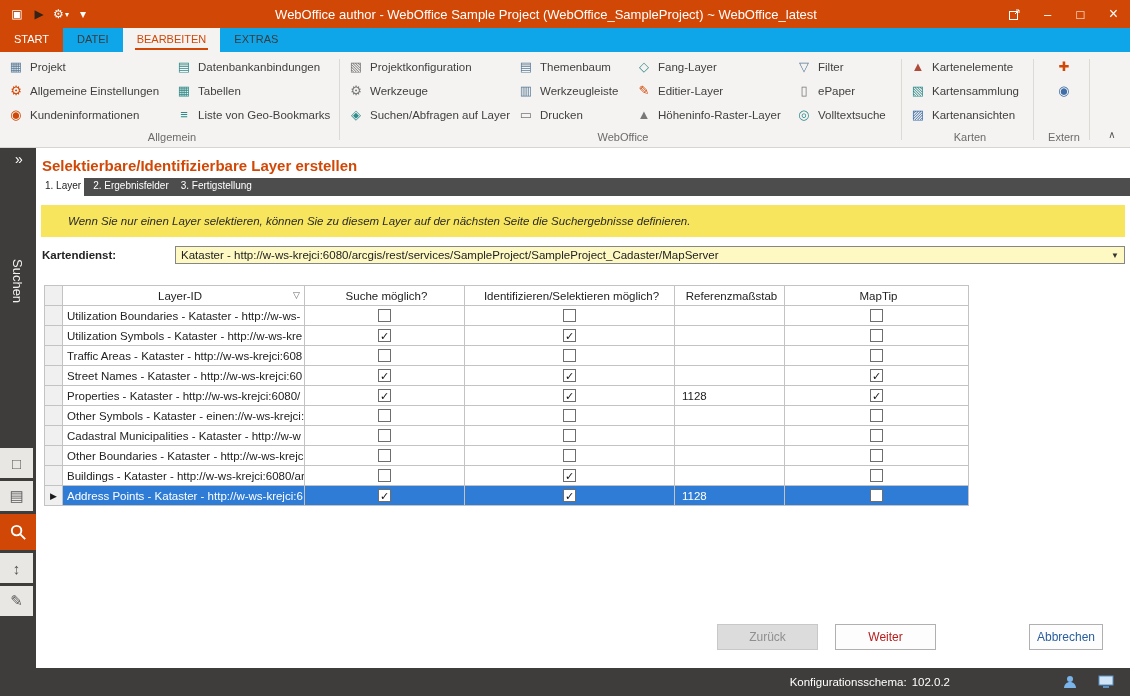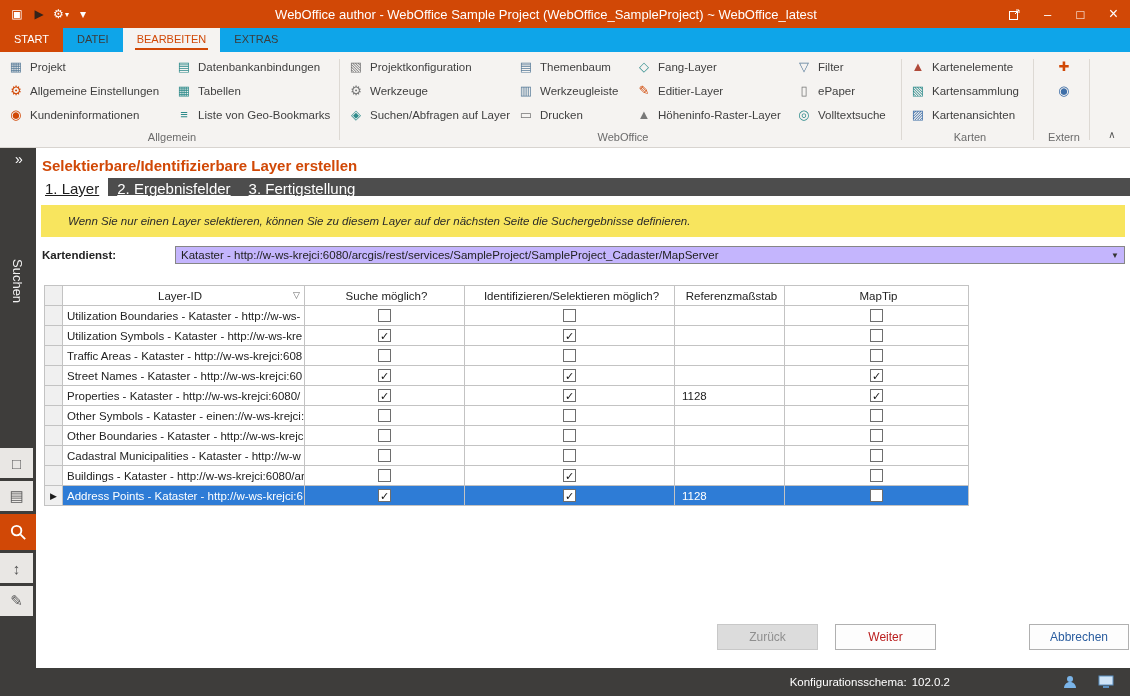--- a/index.html
+++ b/index.html
@@ -55,47 +55,47 @@
   .sb-expand { text-align:center; padding-top:3px; font-size:14px; color:#fff; letter-spacing:-2px; cursor:default; }
   .sb-title { writing-mode:vertical-lr; width:16px; margin:92px auto 0; font-size:13px; color:#f2f2f2; }
   .sb-tools { position:absolute; left:0; top:300px; display:flex; flex-direction:column; gap:3px; align-items:flex-start; }
   .tile { width:33px; height:30px; background:#e9e7e4; color:#5a5a5a; display:flex; align-items:center; justify-content:center; font-size:15px; }
   .tile.active { background:#d14806; width:36px; height:36px; color:#fff; }
 
   
   .content { position:absolute; left:36px; top:0; right:0; height:100%; background:#fff; overflow:hidden; }
   .page-title { color:#d14806; font-size:15px; font-weight:bold; margin:9px 0 0 6px; }
   .steps { display:flex; background:#4d4d4d; height:18px; margin-top:4px; }
-  .step { color:#fff; font-size:15px; padding:2px 9px 0 9px; cursor:default;text-decoration:underline; }
+  .step { color:#fff; font-size:10px; padding:2px 3px 0 9px; cursor:default; }
   .step.active { background:#fff; color:#1e1e1e; }
   .banner { margin:9px 5px 0 5px; background:#f8e55e; padding:10px 10px 10px 27px; font-size:11.5px; color:#2a2a2a;font-style:italic; }
   .service-row { display:flex; align-items:center; margin:9px 5px 0 6px; }
   .service-row label { font-weight:bold; font-size:11.5px; width:133px; }
-  .select { flex:1; height:18px; border:1px solid #868686; background:#c4b5fd; display:flex; align-items:center; justify-content:space-between; padding:0 5px; font-size:11.5px; white-space:nowrap; overflow:hidden; }
+  .select { flex:1; height:18px; border:1px solid #868686; background:#fef9c3; display:flex; align-items:center; justify-content:space-between; padding:0 5px; font-size:11.5px; white-space:nowrap; overflow:hidden; }
   .selarrow { font-size:8px; color:#333; margin-left:8px; }
 
   
   table { border-collapse:collapse; margin:21px 0 0 8px; table-layout:fixed; width:924px; font-size:11.5px; }
   th, td { border:1px solid #c3c3c3; height:20px; padding:0; overflow:hidden; white-space:nowrap; }
   thead th { background:#fff; font-weight:normal; text-align:center; padding-left:4px; }
   thead th.rowhdr { background:#f0f0f0; }
   .sorticon { float:right; margin-right:4px; font-size:9px; color:#666; }
   td.rowhdr { background:#f0f0f0; text-align:center; font-size:9px; color:#1a1a1a; }
   td.layercell { padding-left:4px; }
   td.cbcell { text-align:center; }
   td.scalecell { padding-left:7px; }
   .cb { display:inline-block; width:13px; height:13px; border:1px solid #6e6e6e; background:#fff; line-height:12px; font-size:11px; color:#111; vertical-align:middle; text-align:center; }
   tr.sel td { background:#2e7cd6; color:#fff; }
   tr.sel td.rowhdr { background:#f0f0f0; color:#1a1a1a; }
 
   
   .btn { position:absolute; height:26px; font-size:12px; font-family:inherit; border:1px solid #b0b0b0; background:#fdfdfd; color:#b91c1c; cursor:default; }
   .btn.back { left:681px; top:476px; width:101px; background:#dcdcdc; color:#8f8f8f; border-color:#c8c8c8; }
   .btn.next { left:799px; top:476px; width:101px; }
-  .btn.cancel { left:993px; top:476px; width:100px; color:#2a5d9f; }
+  .btn.cancel { left:993px; top:476px; width:74px; color:#2a5d9f; }
 
   
   .statusbar { position:absolute; left:0; right:0; bottom:0; height:28px; background:#3e3d3b; color:#fff; display:flex; align-items:center; font-size:11.5px; }
   .status-schema { margin-left:auto; display:flex; gap:5px; }
   .status-icons { display:flex; gap:20px; margin-left:112px; margin-right:16px; align-items:center; }
 </style>
 </head>
 <body>
 
 <div class="app">
@@ -369,29 +369,29 @@
             <tr>
               <td class="rowhdr"></td>
               <td class="layercell">Other Symbols - Kataster - einen://w-ws-krejci:6</td>
               <td class="cbcell"><span class="cb"></span></td>
               <td class="cbcell"><span class="cb"></span></td>
               <td class="scalecell"></td>
               <td class="cbcell"><span class="cb"></span></td>
             </tr>
             <tr>
               <td class="rowhdr"></td>
+              <td class="layercell">Cadastral Municipalities - Kataster - http://w-w</td>
+              <td class="cbcell"><span class="cb"></span></td>
+              <td class="cbcell"><span class="cb"></span></td>
+              <td class="scalecell"></td>
+              <td class="cbcell"><span class="cb"></span></td>
+            </tr>
+            <tr>
+              <td class="rowhdr"></td>
               <td class="layercell">Other Boundaries - Kataster - http://w-ws-krejc</td>
-              <td class="cbcell"><span class="cb"></span></td>
-              <td class="cbcell"><span class="cb"></span></td>
-              <td class="scalecell"></td>
-              <td class="cbcell"><span class="cb"></span></td>
-            </tr>
-            <tr>
-              <td class="rowhdr"></td>
-              <td class="layercell">Cadastral Municipalities - Kataster - http://w-w</td>
               <td class="cbcell"><span class="cb"></span></td>
               <td class="cbcell"><span class="cb"></span></td>
               <td class="scalecell"></td>
               <td class="cbcell"><span class="cb"></span></td>
             </tr>
             <tr>
               <td class="rowhdr"></td>
               <td class="layercell">Buildings - Kataster - http://w-ws-krejci:6080/ar</td>
               <td class="cbcell"><span class="cb"></span></td>
               <td class="cbcell"><span class="cb on">✓</span></td>

